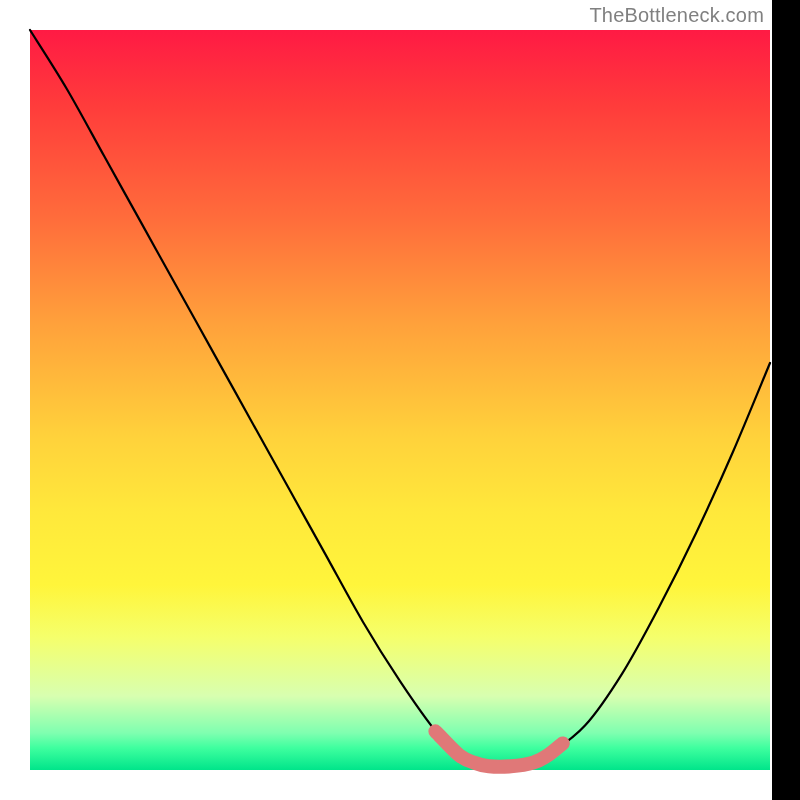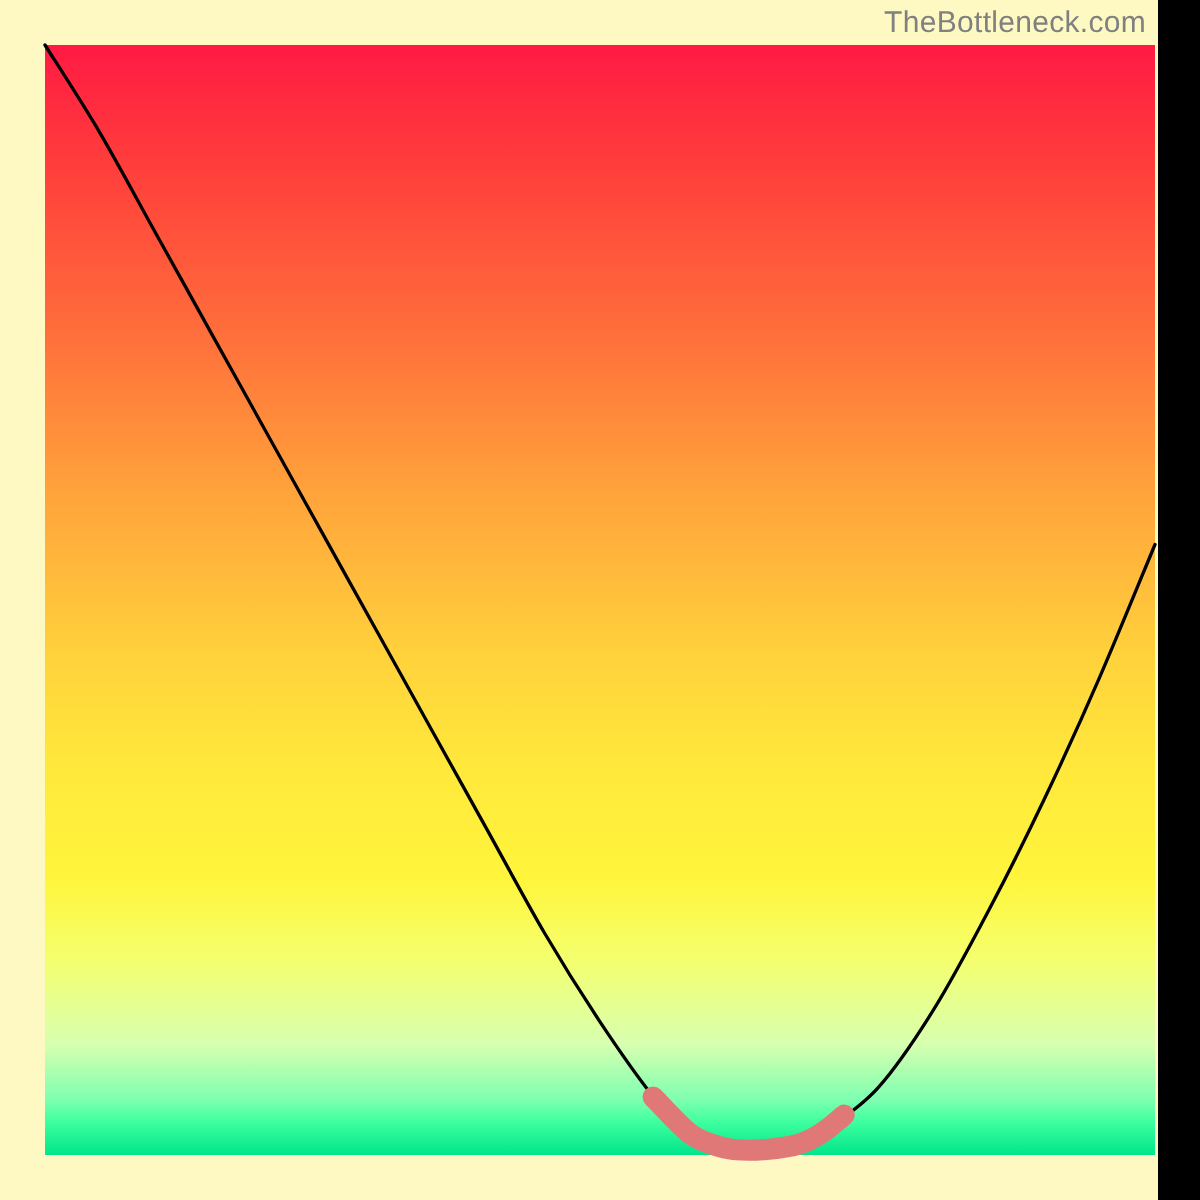--- a/index.html
+++ b/index.html
@@ -1,21 +1,21 @@
 <!DOCTYPE html>
 <html><head>
 <meta charset="utf-8">
 <style>
   * { margin: 0; padding: 0; box-sizing: border-box; }
   html, body { width: 800px; height: 800px; background: #000; overflow: hidden; }
   .canvas {
     position: absolute;
     left: 0; top: 0;
     width: 772px; height: 800px;
-    background: #fef9c3;
+    background: #ffffff;
   }
   .plot-area {
     position: absolute;
     left: 30px;
     top: 30px;
     width: 740px;
     height: 740px;
     background: linear-gradient(to bottom,
       #ff1a44 0%,
       #ff3b3b 10%,

